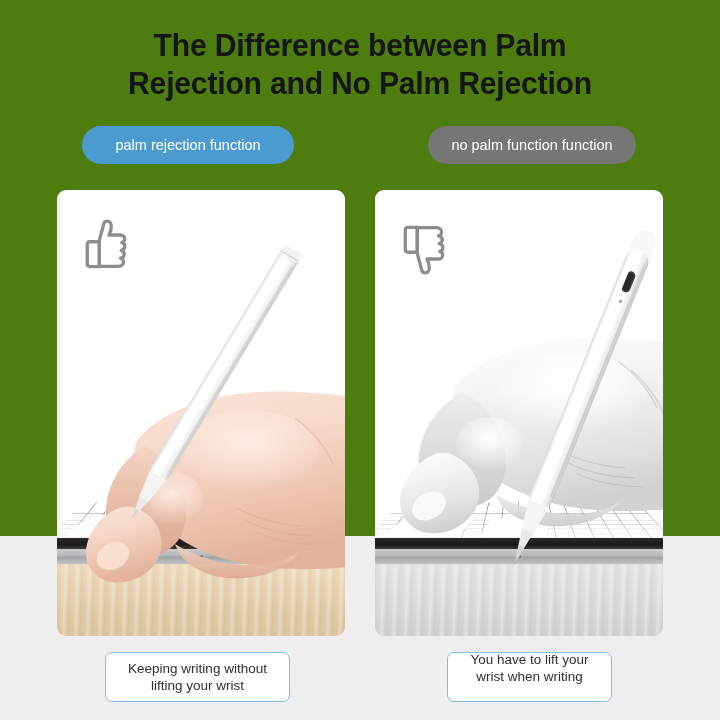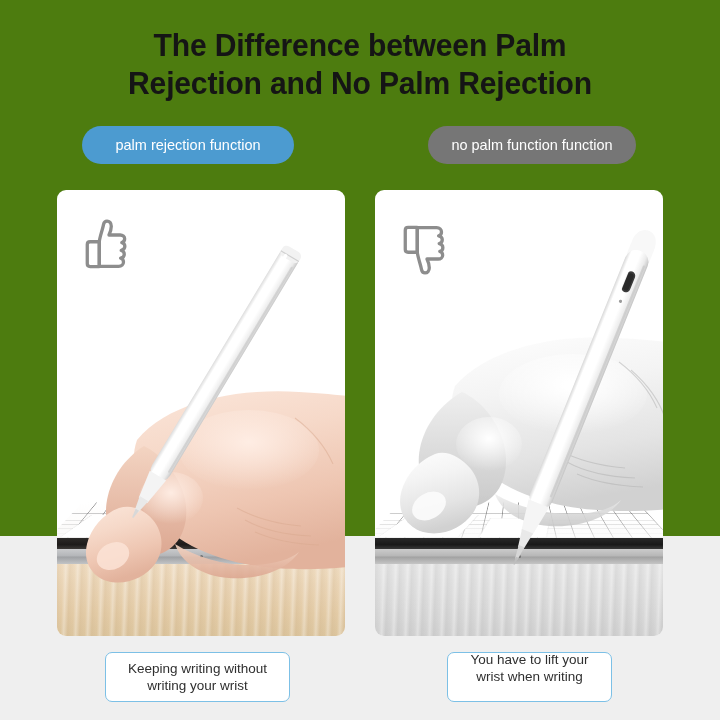--- a/index.html
+++ b/index.html
@@ -458,21 +458,21 @@
         </div>
 
       </div>
     </div>
   </div>
 
   <div class="caption-row">
     <div class="caption caption-left">
       <div>
         <span>Keeping writing without</span>
-        <span>writing your wrist</span>
+        <span>lifting your wrist</span>
       </div>
     </div>
     <div class="caption caption-right">
       <div>
         <span>You have to lift your</span>
         <span>wrist when writing</span>
       </div>
     </div>
   </div>
 

